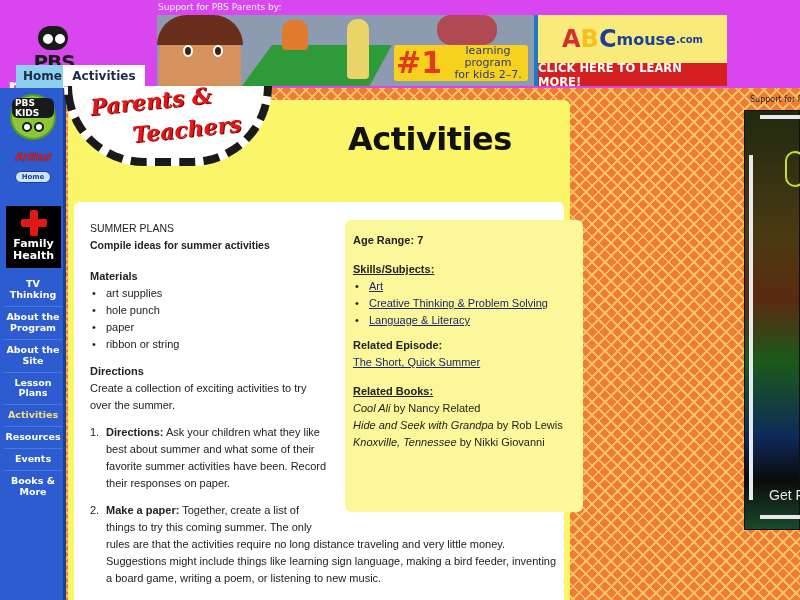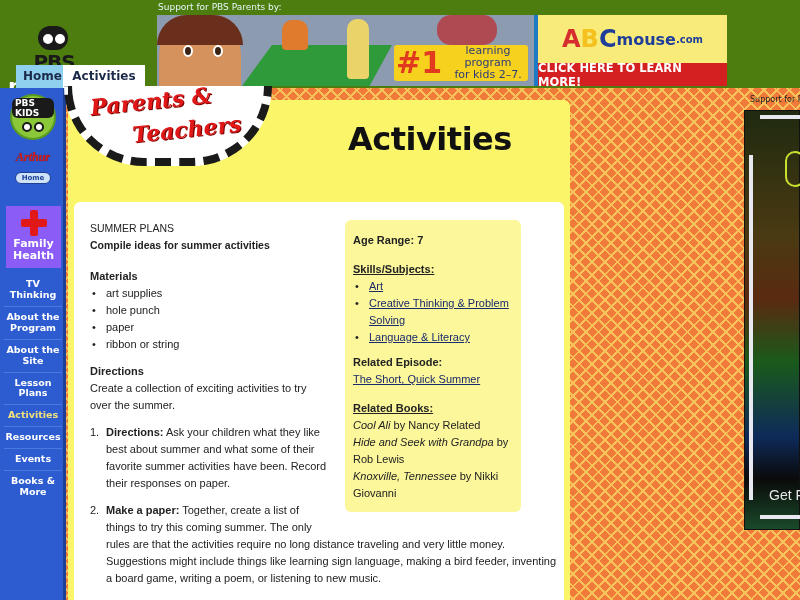--- a/index.html
+++ b/index.html
@@ -1,20 +1,20 @@
 <!DOCTYPE html>
 <html><head>
 <meta charset="utf-8">
 <style>
   * { box-sizing: border-box; margin: 0; padding: 0; }
   html, body { width: 800px; height: 600px; overflow: hidden; }
   body { font-family: "DejaVu Sans", sans-serif; background: #5ec8d8; position: relative; }
 
   
-  .header { position: absolute; left: 0; top: 0; width: 800px; height: 88px; background: #4d7c0f; }
+  .header { position: absolute; left: 0; top: 0; width: 800px; height: 88px; background: #d946ef; }
   .support-top { position: absolute; left: 158px; top: 2px; font-size: 9px; color: #e8f8fb; }
   .logo { position: absolute; left: 8px; top: 26px; display: flex; align-items: center; flex-direction: column; }
   .logo-face { width: 30px; height: 24px; background: #1a1a1a; border-radius: 12px; position: relative; margin-right: 2px; }
   .logo-face::before, .logo-face::after { content: ""; position: absolute; top: 6px; width: 10px; height: 10px; background: #fff; border-radius: 50%; border: 2px solid #1a1a1a; }
   .logo-face::before { left: 3px; }
   .logo-face::after { left: 15px; }
   .logo-pbs { font-family: "DejaVu Sans", sans-serif; font-weight: bold; font-size: 20px; color: #1a1a1a; letter-spacing: -1px; }
   .logo-parents { font-family: "DejaVu Sans", sans-serif; font-weight: bold; font-size: 22px; color: #fff; letter-spacing: -0.5px; }
 
   .tabs { position: absolute; left: 16px; top: 65px; display: flex; height: 23px; }
@@ -45,23 +45,23 @@
   .abc-com { color: #1e3e9a; font-size: 10px; }
   .abc-cta { height: 23px; background: #d42020; color: #fff; font-size: 11.5px; font-weight: bold; display: flex; align-items: center; justify-content: center; }
 
   
   .sidebar { position: absolute; left: 0; top: 88px; width: 66px; height: 512px; background: #2c5cd0; border-right: 3px solid #1e3f96; }
   .pbs-kids { position: absolute; left: 10px; top: 6px; width: 46px; height: 46px; border-radius: 50%; background: #8ac83a; border: 2px solid #5a9a20; display: flex; flex-direction: column; align-items: center; }
   .pbs-kids-label { font-size: 9px; font-weight: bold; color: #fff; background: #1a1a1a; border-radius: 6px; padding: 0 3px; margin-top: 2px; }
   .pbs-kids-eyes { display: flex; gap: 2px; margin-top: 4px; }
   .pbs-kids-eyes span { width: 10px; height: 10px; border-radius: 50%; background: #fff; border: 2px solid #1a1a1a; }
   .arthur { position: absolute; left: 8px; top: 62px; width: 50px; text-align: center; }
-  .arthur-logo { font-family: Liberation Serif, serif; font-weight: bold; font-style: italic; font-size: 12px; color: #d62020; text-shadow: 0 0 1px #600; }
+  .arthur-logo { font-family: Liberation Sans, sans-serif; font-weight: bold; font-style: italic; font-size: 12px; color: #d62020; text-shadow: 0 0 1px #600; }
   .arthur-home { display: inline-block; margin-top: 2px; background: #cfe3f8; color: #1e3f96; font-size: 7px; font-weight: bold; border-radius: 6px; padding: 1px 6px; border: 1px solid #1e3f96; }
-  .fam-health { position: absolute; left: 6px; top: 118px; width: 55px; height: 62px; background: #8b5cf6; text-align: center; }
+  .fam-health { position: absolute; left: 6px; top: 118px; width: 55px; height: 62px; background: #000000; text-align: center; }
   .cross { position: relative; width: 26px; height: 26px; margin: 4px auto 2px; }
   .cross::before, .cross::after { content: ""; position: absolute; background: #e01818; border-radius: 2px; }
   .cross::before { left: 9px; top: 0; width: 8px; height: 26px; }
   .cross::after { left: 0; top: 9px; width: 26px; height: 8px; }
   .fam-label { font-size: 11px; font-weight: bold; color: #fff; line-height: 1.1; }
   .nav { position: absolute; left: 4px; top: 186px; width: 58px; }
   .nav-item { font-size: 9.5px; font-weight: bold; color: #fff; text-align: center; line-height: 1.15; padding: 5px 0; border-bottom: 1px solid #4878e0; }
   .nav-item.active { color: #f3e07a; }
   .nav-item:last-child { border-bottom: none; }
 
@@ -86,21 +86,21 @@
   .mat-list li { padding-left: 16px; position: relative; }
   .mat-list li::before { content: "•"; position: absolute; left: 2px; }
   .dir-intro { width: 240px; }
   .steps { list-style: none; margin-top: 10px; }
   .steps li { position: relative; padding-left: 16px; margin-bottom: 10px; }
   .step-num { position: absolute; left: 0; top: 0; }
   .step-title { font-weight: bold; }
   .s1 { width: 238px; }
   .s2-a { display: block; width: 225px; }
 
-  .info-box { position: absolute; left: 345px; top: 220px; width: 176px; height: 292px; background: #fbf79a; border-radius: 6px; padding: 12px 8px; font-family: "Liberation Sans", sans-serif; font-size: 11px; color: #222; line-height: 17px; }
+  .info-box { position: absolute; left: 345px; top: 220px; width: 238px; height: 292px; background: #fbf79a; border-radius: 6px; padding: 12px 8px; font-family: "Liberation Sans", sans-serif; font-size: 11px; color: #222; line-height: 17px; }
   .info-label { font-weight: bold; }
   .info-gap { margin-top: 12px; text-decoration: underline; }
   .info-list { list-style: none; }
   .info-list li { padding-left: 16px; position: relative; }
   .info-list li::before { content: "•"; position: absolute; left: 2px; }
   .link { color: #1a2a6a; text-decoration: underline; }
   .book-title { font-style: italic; }
 
   
   .right-support { position: absolute; left: 750px; top: 95px; font-size: 8px; color: #222; white-space: nowrap; }

